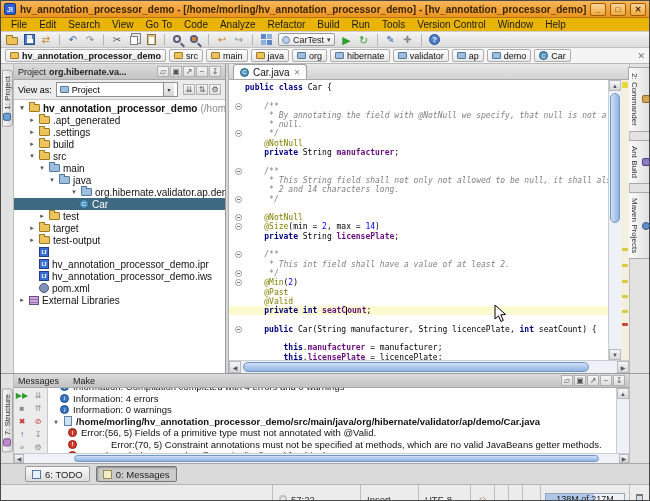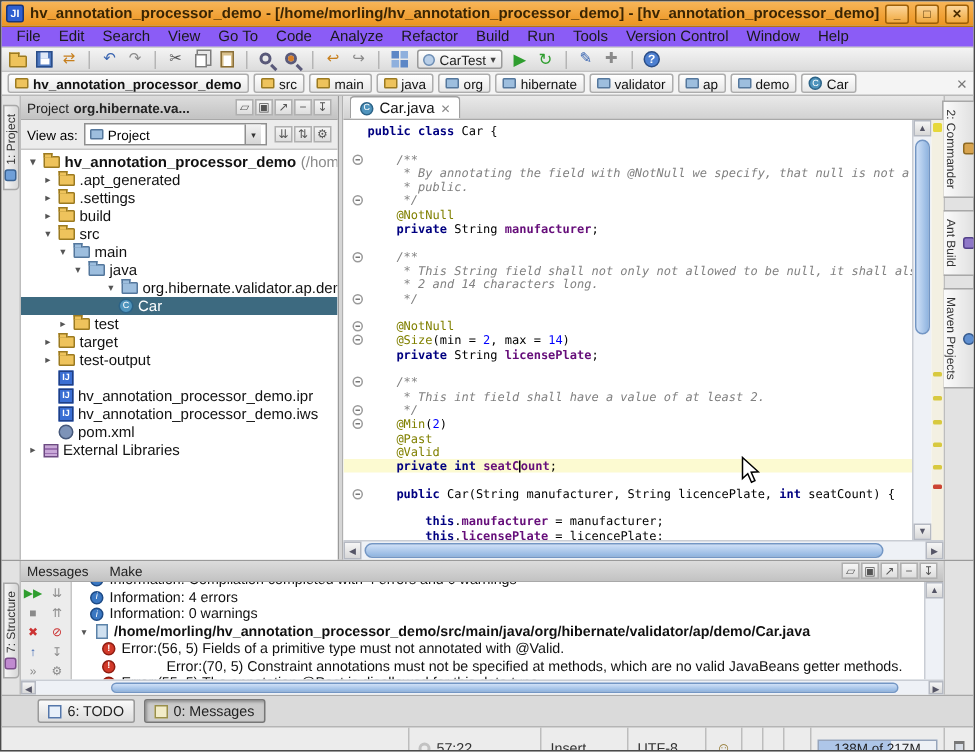--- a/index.html
+++ b/index.html
@@ -8,21 +8,21 @@
        background:#ececec;border:1px solid #4a4a4a;overflow:hidden;}
   
   .titlebar{height:17px;background:linear-gradient(#f8b659,#ec9420);display:flex;align-items:center;
             padding:0 3px;gap:4px;border-bottom:1px solid #b9750f;}
   .appicon{width:12px;height:12px;background:#2f5fd0;border:1px solid #16357c;border-radius:2px;
            color:#fff;font-size:7px;font-weight:bold;display:flex;align-items:center;justify-content:center;}
   .wtitle{flex:1;font-size:10px;font-weight:bold;color:#3a2503;white-space:nowrap;overflow:hidden;}
   .wbtn{width:16px;height:13px;background:linear-gradient(#fcd59a,#f0a93e);border:1px solid #9c5f08;
         border-radius:2px;font-size:8px;line-height:11px;text-align:center;color:#4d2e02;font-weight:bold;}
   
-  .menubar{height:14px;background:#8b5cf6;border-bottom:1px solid #cfcfcf;display:flex;align-items:center;padding-left:4px;}
+  .menubar{height:14px;background:#eab308;border-bottom:1px solid #cfcfcf;display:flex;align-items:center;padding-left:4px;}
   .mitem{font-size:10px;color:#1a1a1a;padding:0 6px;}
   
   .toolbar{height:16px;background:linear-gradient(#f4f4f4,#dcdcdc);border-bottom:1px solid #c2c2c2;
            display:flex;align-items:center;padding-left:4px;gap:3px;}
   .tbi{width:14px;height:13px;display:flex;align-items:center;justify-content:center;font-size:10px;line-height:12px;}
   .tsep{width:1px;height:12px;background:#b5b5b5;margin:0 3px;}
   .g-orange{color:#c77f1d;} .g-blue{color:#3763b0;} .g-gray{color:#8a8a8a;} .g-dark{color:#555;} .g-green{color:#2f9e2f;font-size:11px;}
   .ic-folder{width:12px;height:8px;background:#eec35c;border:1px solid #9b7a21;border-radius:1px;position:relative;margin-top:3px;}
   .ic-folder::before{content:"";position:absolute;top:-3px;left:-1px;width:5px;height:2px;background:#eec35c;border:1px solid #9b7a21;border-bottom:none;}
   .ic-save{width:11px;height:11px;background:#4f79c0;border:1px solid #2a4d87;position:relative;}
@@ -418,21 +418,21 @@
           <span>Car.java</span>
           <span class="close">✕</span>
         </span>
       </div>
       <div class="ebody">
         <div class="code" id="code">
             <div class="cline"><span class="gut"></span><span class="ctext"><span class="tk-k">public</span><span class="tk-p"> </span><span class="tk-k">class</span><span class="tk-p"> Car {</span></span></div>
             <div class="cline"><span class="gut"></span><span class="ctext"></span></div>
             <div class="cline"><span class="gut"><span class="fold"></span></span><span class="ctext"><span class="tk-c">    /**</span></span></div>
             <div class="cline"><span class="gut"></span><span class="ctext"><span class="tk-c">     * By annotating the field with @NotNull we specify, that null is not a valid</span></span></div>
-            <div class="cline"><span class="gut"></span><span class="ctext"><span class="tk-c">     * public.</span></span></div>
+            <div class="cline"><span class="gut"></span><span class="ctext"><span class="tk-c">     * null.</span></span></div>
             <div class="cline"><span class="gut"><span class="fold"></span></span><span class="ctext"><span class="tk-c">     */</span></span></div>
             <div class="cline"><span class="gut"></span><span class="ctext"><span class="tk-a">    @NotNull</span></span></div>
             <div class="cline"><span class="gut"></span><span class="ctext"><span class="tk-k">    private</span><span class="tk-p"> String </span><span class="tk-f">manufacturer</span><span class="tk-p">;</span></span></div>
             <div class="cline"><span class="gut"></span><span class="ctext"></span></div>
             <div class="cline"><span class="gut"><span class="fold"></span></span><span class="ctext"><span class="tk-c">    /**</span></span></div>
             <div class="cline"><span class="gut"></span><span class="ctext"><span class="tk-c">     * This String field shall not only not allowed to be null, it shall also between</span></span></div>
             <div class="cline"><span class="gut"></span><span class="ctext"><span class="tk-c">     * 2 and 14 characters long.</span></span></div>
             <div class="cline"><span class="gut"><span class="fold"></span></span><span class="ctext"><span class="tk-c">     */</span></span></div>
             <div class="cline"><span class="gut"></span><span class="ctext"></span></div>
             <div class="cline"><span class="gut"><span class="fold"></span></span><span class="ctext"><span class="tk-a">    @NotNull</span></span></div>

